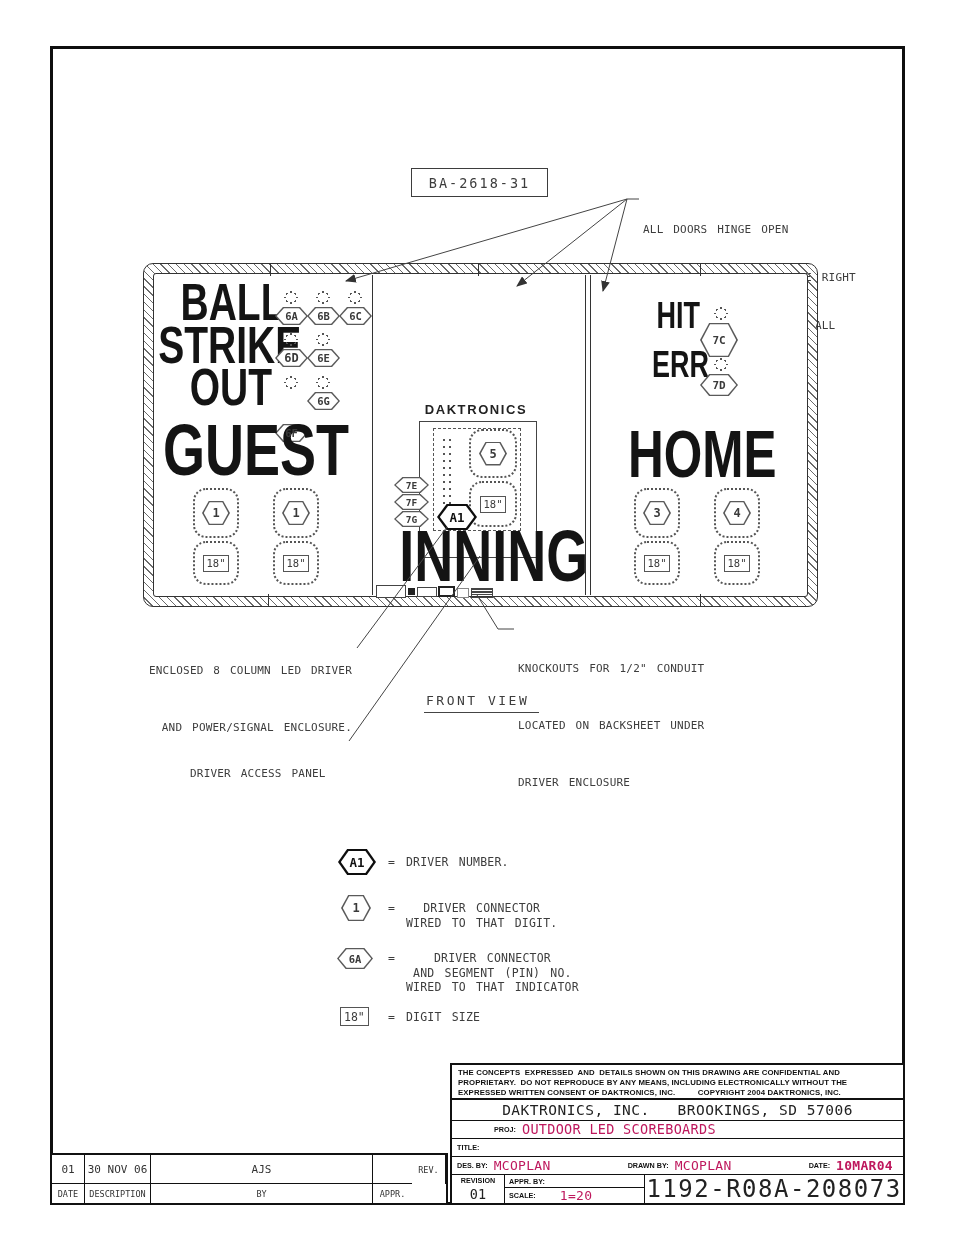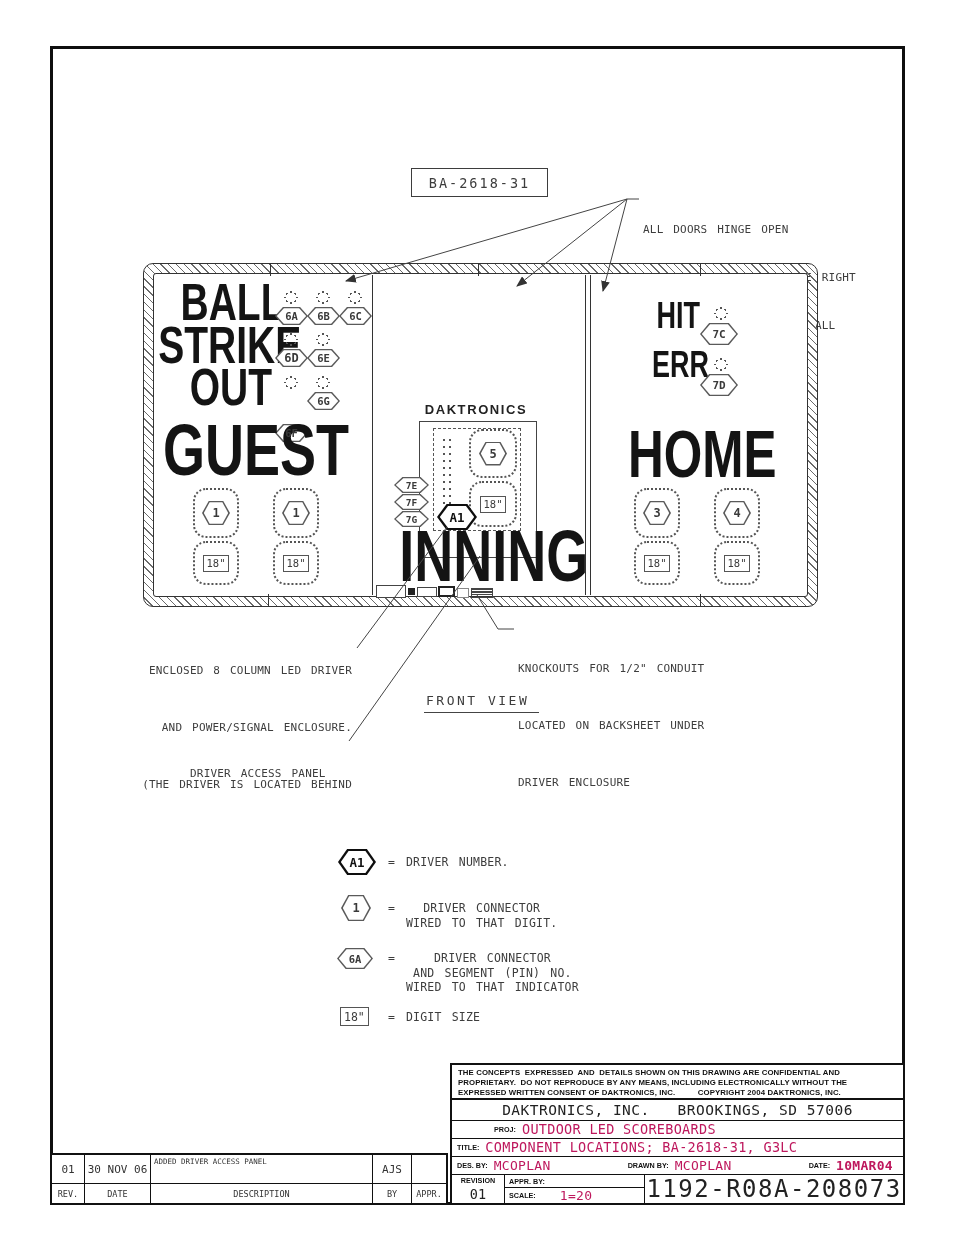--- a/index.html
+++ b/index.html
@@ -219,21 +219,21 @@
 
   <div class="kbox" style="left:376px;top:585px;width:30px;height:13px;border:1.2px solid #444;"></div>
   <div class="kbox" style="left:408px;top:588px;width:7px;height:7px;background:#222;"></div>
   <div class="kbox" style="left:417px;top:587px;width:20px;height:10px;border:1.2px solid #444;"></div>
   <div class="kbox" style="left:438px;top:586px;width:17px;height:11px;border:2px solid #222;"></div>
   <div class="kbox" style="left:457px;top:588px;width:12px;height:10px;border:1px solid #888;"></div>
   <div class="kbox" style="left:471px;top:588px;width:22px;height:10px;border:1.2px solid #444;background:repeating-linear-gradient(0deg,transparent 0 1.6px,#444 1.6px 2.8px);"></div>
 
   <div class="disp" style="left:640px;top:301px;width:60px;font-size:36px;line-height:30px;text-align:right;transform-origin:right center;">HIT</div>
   <div class="lamp" style="left:713px;top:306px;"></div>
-  <div class="hex" style="left:700px;top:323px;width:38px;height:22px;font-size:11px;">
+  <div class="hex" style="left:700px;top:323px;width:38px;height:34px;font-size:11px;">
       <i>7C</i>
     </div>
 
   <div class="disp" style="left:636px;top:350px;width:64px;font-size:36px;line-height:30px;text-align:right;transform-origin:right center;">ERR</div>
   <div class="lamp" style="left:713px;top:357px;"></div>
   <div class="hex" style="left:700px;top:374px;width:38px;height:22px;font-size:11px;">
       <i>7D</i>
     </div>
 
   <div class="disp" style="left:628px;top:426px;font-size:66px;line-height:56px;transform-origin:left center;">HOME</div>
@@ -272,21 +272,20 @@
       <line x1="627" y1="199" x2="603" y2="291" marker-end="url(#ah)"></line>
       <line x1="357" y1="648" x2="447" y2="527"></line>
       <line x1="349" y1="741" x2="480" y2="556"></line>
       <path d="M514,629 L498,629 L477,595"></path>
     </g>
   </svg>
 
   <div class="note cad" style="left:103px;top:623px;width:249px;text-align:right;line-height:19px;">
     <div>ENCLOSED 8 COLUMN LED DRIVER</div>
     <div>AND POWER/SIGNAL ENCLOSURE.</div>
-    <div>(THE DRIVER IS LOCATED BEHIND</div>
   </div>
   <div class="note cad" style="left:518px;top:621px;line-height:19px;">
     <div>KNOCKOUTS FOR 1/2" CONDUIT</div>
     <div>LOCATED ON BACKSHEET UNDER</div>
     <div>DRIVER ENCLOSURE</div>
   </div>
   <div class="note cad" style="left:190px;top:734px;">
     <div>DRIVER ACCESS PANEL</div>
   </div>
   <div class="fview cad">FRONT VIEW</div>
@@ -330,21 +329,20 @@
       <div>PROPRIETARY.  DO NOT REPRODUCE BY ANY MEANS, INCLUDING ELECTRONICALLY WITHOUT THE</div>
       <div>EXPRESSED WRITTEN CONSENT OF DAKTRONICS, INC.          COPYRIGHT 2004 DAKTRONICS, INC.</div>
     </div>
     <div class="trow company">DAKTRONICS, INC.   BROOKINGS, SD 57006</div>
     <div class="trow lblrow" style="height:19px;padding-left:42px;">
       <span class="slabel">PROJ:</span>
       <span class="sval" style="font-size:13.5px;">OUTDOOR LED SCOREBOARDS</span>
     </div>
     <div class="trow lblrow" style="height:18px;">
       <span class="slabel">TITLE:</span>
-      <span class="sval" style="font-size:13.5px;">COMPONENT LOCATIONS; BA-2618-31, G3LC</span>
     </div>
     <div class="trow desrow">
       <span class="desgrp">
         <span class="slabel">DES. BY:</span>
         <span class="sval">MCOPLAN</span>
       </span>
       <span class="desgrp">
         <span class="slabel">DRAWN BY:</span>
         <span class="sval">MCOPLAN</span>
       </span>
@@ -367,21 +365,20 @@
           <span class="sval" style="margin-left:18px;">1=20</span>
         </div>
       </div>
       <div class="numcell">1192-R08A-208073</div>
     </div>
   </div>
 
   <div class="rtable">
     <div class="rcell">01</div>
     <div class="rcell">30 NOV 06</div>
-    <div class="rcell desc">ADDED DRIVER ACCESS PANEL</div>
     <div class="rcell">AJS</div>
     <div class="rcell last"></div>
     <div class="rcell hdr">REV.</div>
     <div class="rcell hdr">DATE</div>
     <div class="rcell hdr">DESCRIPTION</div>
     <div class="rcell hdr">BY</div>
     <div class="rcell hdr last">APPR.</div>
   </div>
 
 </div>

